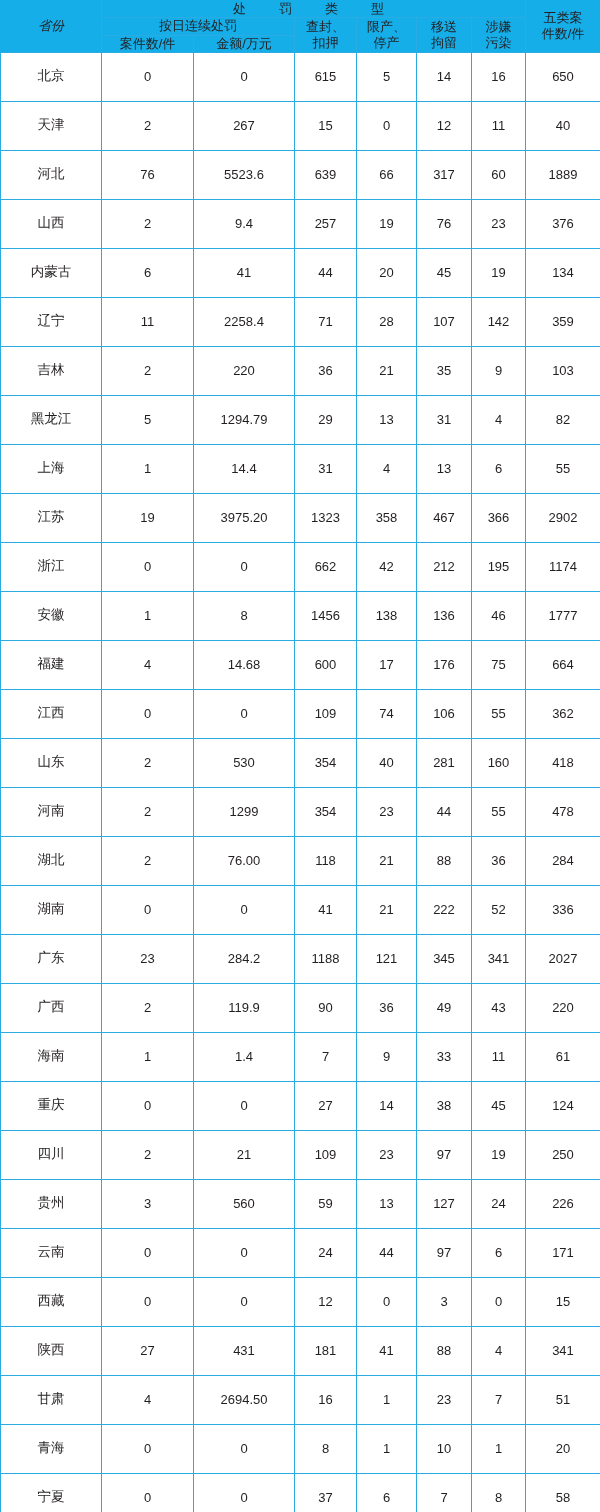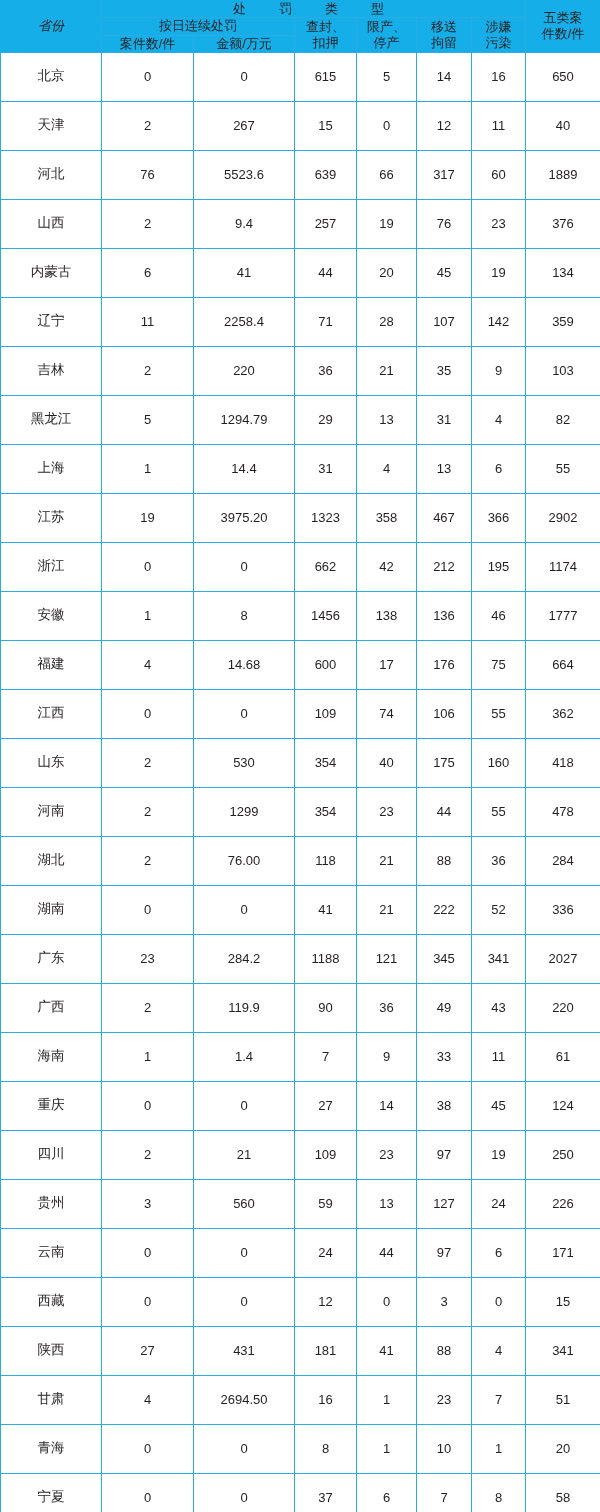--- a/index.html
+++ b/index.html
@@ -252,21 +252,21 @@
           <td>106</td>
           <td>55</td>
           <td>362</td>
         </tr>
         <tr>
           <td class="province">山东</td>
           <td>2</td>
           <td>530</td>
           <td>354</td>
           <td>40</td>
-          <td>175</td>
+          <td>281</td>
           <td>160</td>
           <td>418</td>
         </tr>
         <tr>
           <td class="province">河南</td>
           <td>2</td>
           <td>1299</td>
           <td>354</td>
           <td>23</td>
           <td>44</td>

